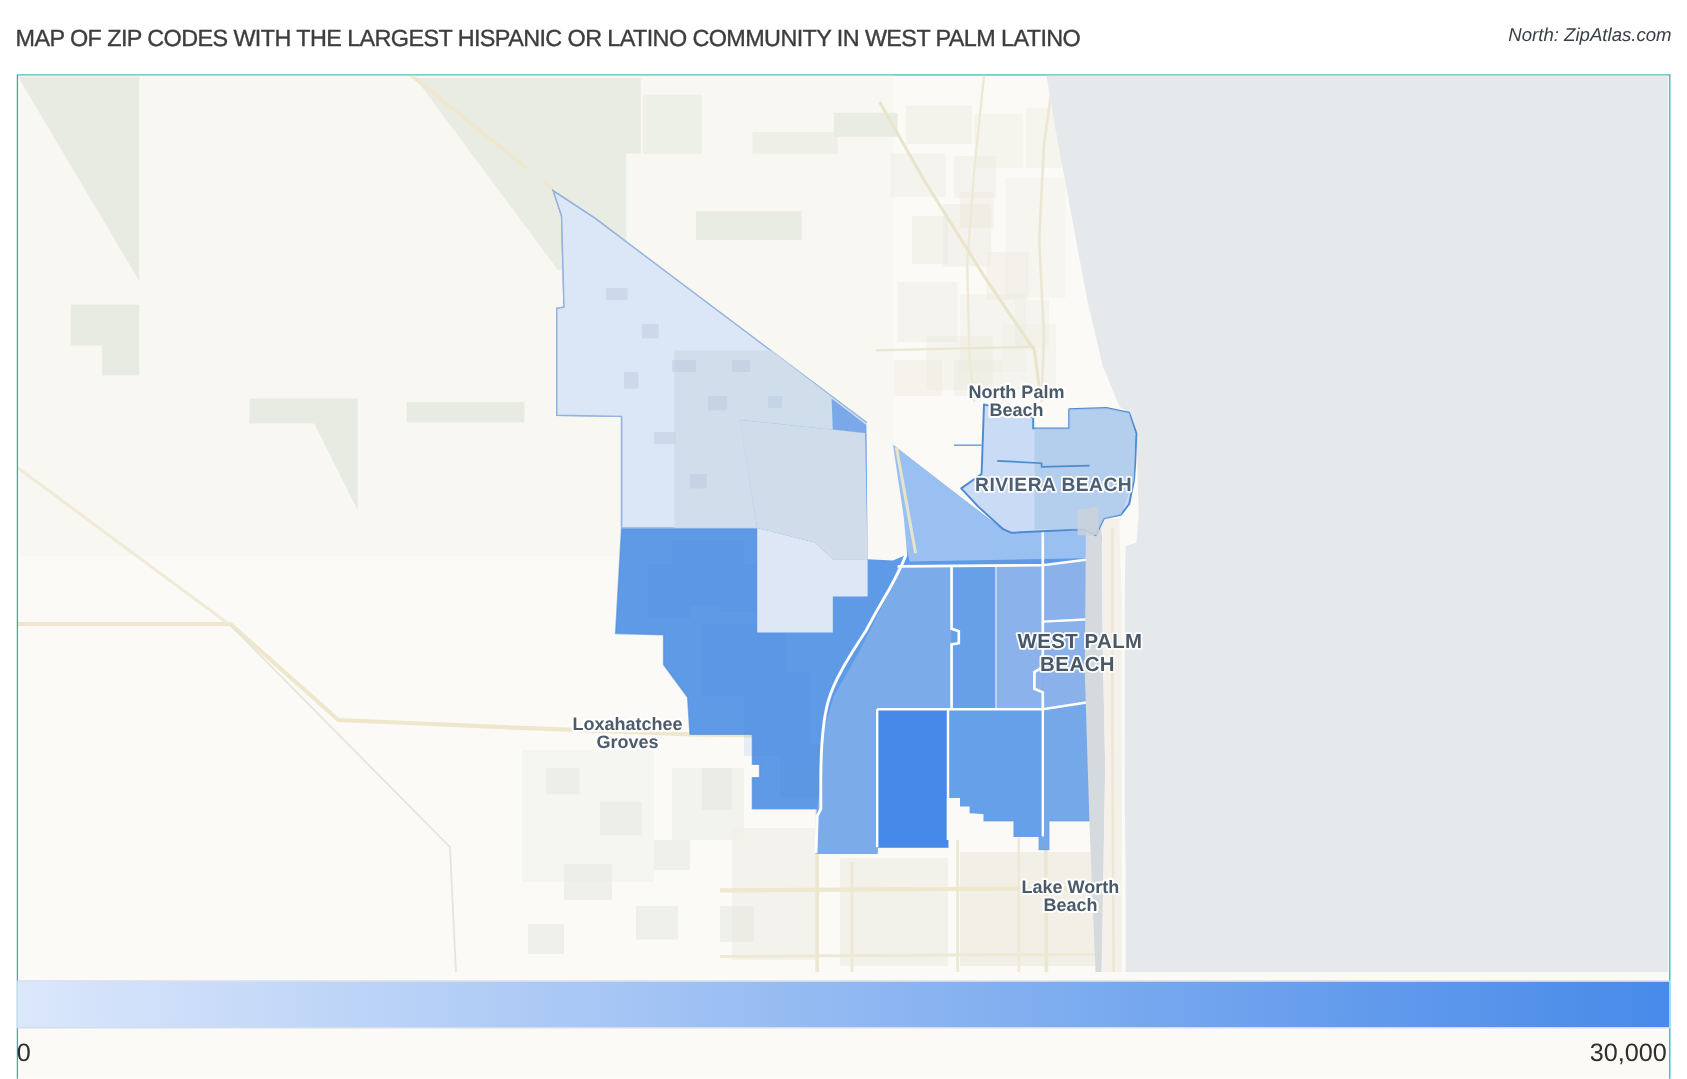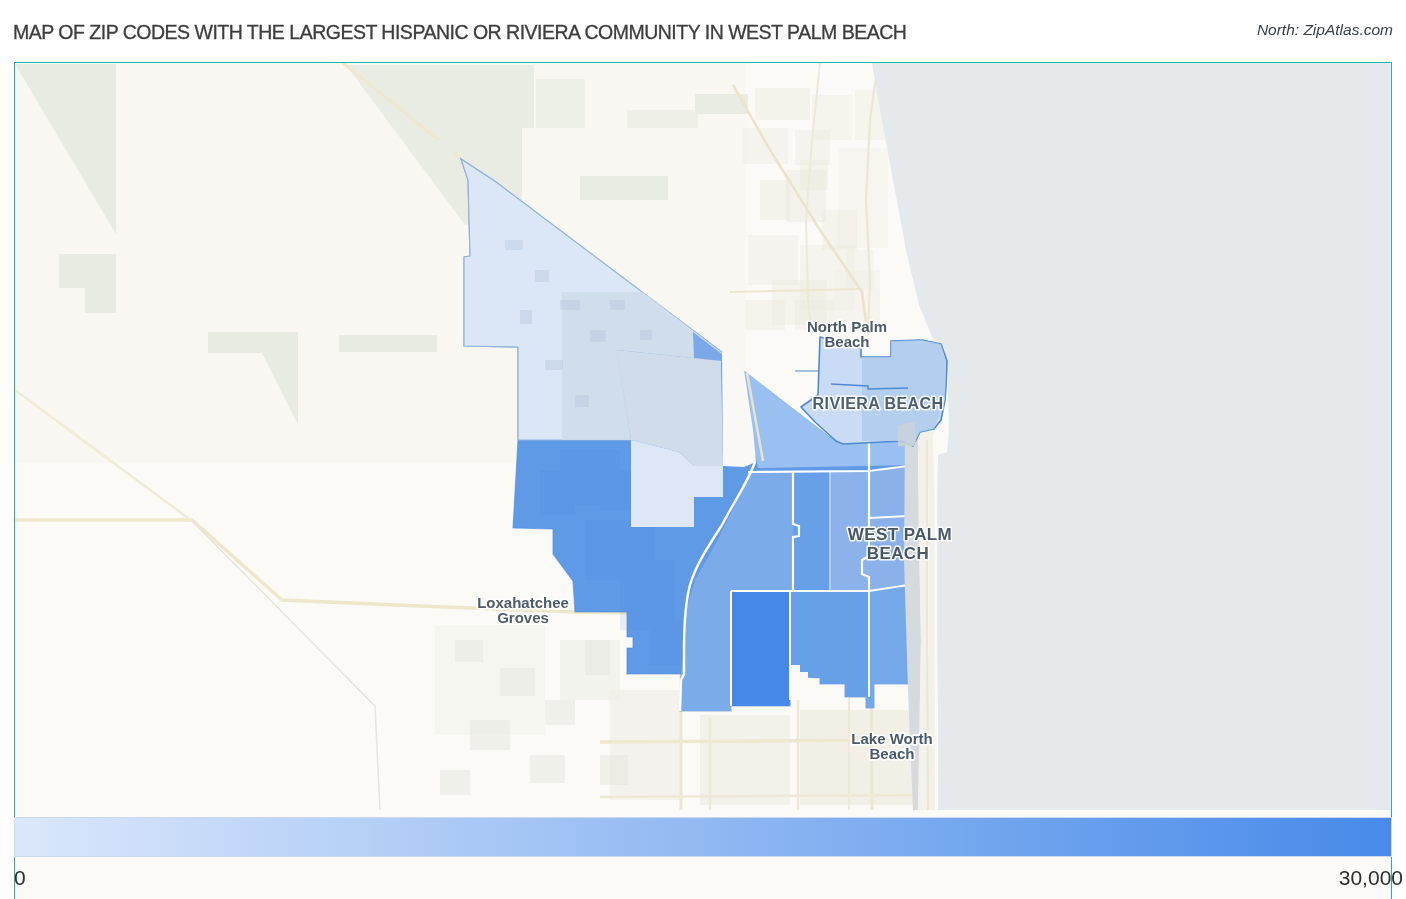--- a/index.html
+++ b/index.html
@@ -2,26 +2,26 @@
 <html><head>
 <meta charset="utf-8">
 <style>
 html,body{margin:0;padding:0;background:#ffffff;}
 body{width:1406px;height:899px;position:relative;font-family:"Liberation Sans",sans-serif;overflow:hidden;}
 #title{position:absolute;left:13px;top:21px;font-size:19.5px;letter-spacing:-0.5px;color:#3d3d3d;font-weight:400;-webkit-text-stroke:0.3px #3d3d3d;}
 #src{position:absolute;right:13px;top:21px;font-size:15.5px;font-style:italic;color:#3a4046;}
 #mapbox{position:absolute;left:14px;top:62px;width:1378px;height:867px;border:1px solid #14b8a6;box-sizing:border-box;background:#fbfaf7;}
 #legend{position:absolute;left:14px;top:817px;width:1378px;height:40px;box-sizing:border-box;border:1px solid #ccd8ec;background:linear-gradient(90deg,#dbe7fb,#478ae9);}
 #lab0{position:absolute;left:14px;top:866px;font-size:21px;color:#2f2f2f;}
-#lab30{position:absolute;right:3px;top:866px;font-size:21px;color:#2f2f2f;}
+#lab30{position:absolute;right:17px;top:866px;font-size:21px;color:#2f2f2f;}
 </style>
 </head>
 <body>
 
-<div id="title">MAP OF ZIP CODES WITH THE LARGEST HISPANIC OR RIVIERA COMMUNITY IN WEST PALM BEACH</div>
+<div id="title">MAP OF ZIP CODES WITH THE LARGEST HISPANIC OR LATINO COMMUNITY IN WEST PALM LATINO</div>
 
 <div id="src">North: ZipAtlas.com</div>
 
 <div id="mapbox">
 <svg width="1376" height="747" viewBox="15 63 1376 747" xmlns="http://www.w3.org/2000/svg">
 
 <rect x="15" y="63" width="1376" height="747" fill="#fbfaf7"></rect>
 
 <rect x="15" y="63" width="730" height="400" fill="#f8f7f2"></rect>
 

